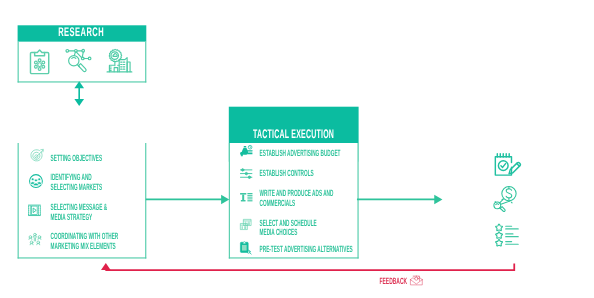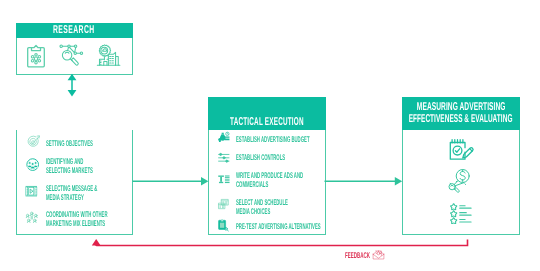--- a/index.html
+++ b/index.html
@@ -252,27 +252,20 @@
         <rect x="5.0" y="9.4" width="10.8" height="13.0" fill="#8FDCC4" stroke="none"></rect>
       </g>
       <g fill="none" stroke="#14BD9E" stroke-width="1.8" stroke-linecap="round">
         <circle cx="20.4" cy="25.0" r="3.4"></circle>
         <path d="M23.2 27.6 L26.4 30.4"></path>
       </g>
     </svg>
   </span>
   <span class="lbl" style="left:235.8px;top:222.0px;">PRE-TEST ADVERTISING ALTERNATIVES</span>
 
-  <div class="box" style="left:402px;top:96.8px;width:117.6px;height:138.5px;">
-    <div class="hdr" style="height:33px;">
-      <span class="t" style="font-size:11.4px;transform:scaleX(.582);letter-spacing:0.1px;">MEASURING ADVERTISING</span>
-      <span class="t" style="font-size:11.4px;transform:scaleX(.567);letter-spacing:0.1px;">EFFECTIVENESS &amp; EVALUATING</span>
-    </div>
-    <div class="bodyb" style="top:33px;"></div>
-  </div>
 
   <span class="ico" style="left:448.5px;top:137.5px;">
     <svg width="25" height="24" viewBox="0 0 50 48">
       <g fill="none" stroke="#20C0A1" stroke-width="2.6" stroke-linejoin="round" stroke-linecap="round">
         <path d="M32.0 28.2 V42.4 H2.6 V9.0 H32.0 V19.4"></path>
         <path d="M6.2 9.6 V3.4 M11.6 9.6 V3.4 M17.0 9.6 V3.4 M22.4 9.6 V3.4 M27.8 9.6 V3.4"></path>
         <circle cx="17.0" cy="25.2" r="8.8"></circle>
         <path d="M12.8 25.4 L15.8 28.4 L21.2 21.6"></path>
         <path d="M29.6 32.8 L27.6 40.0 L34.6 38.0 L47.0 25.6 a3.5 3.5 0 0 0 -5.0 -5.0 Z"></path>
         <path d="M41.4 21.2 L46.4 26.2"></path>

